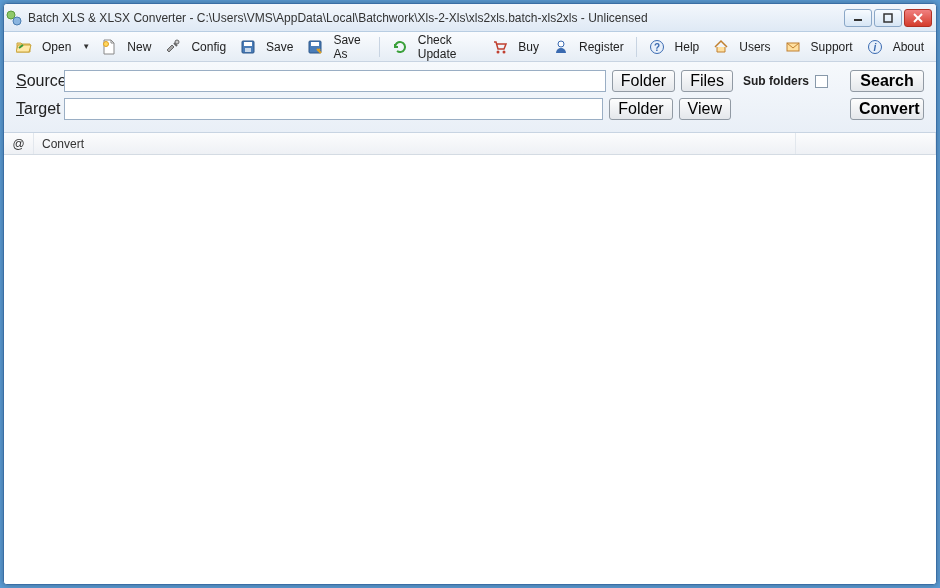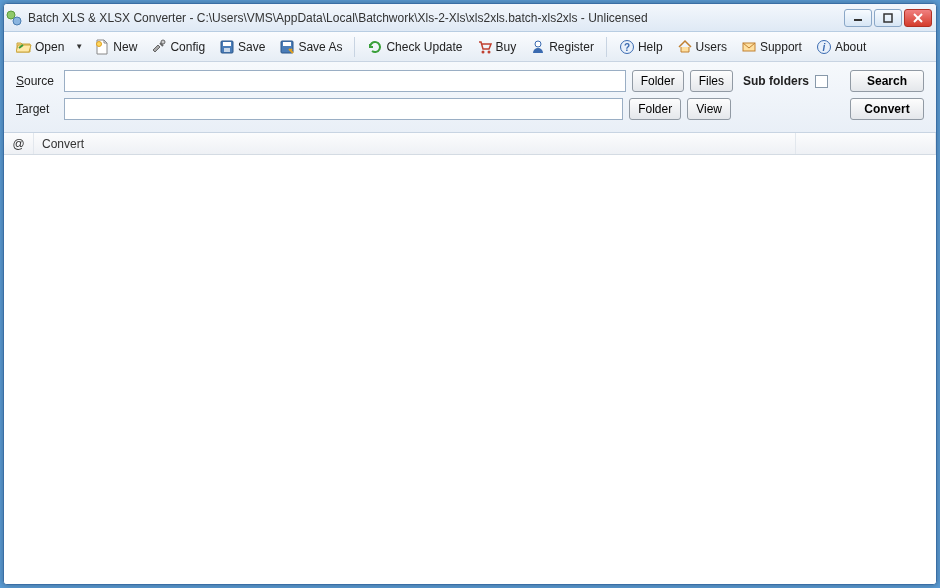--- a/index.html
+++ b/index.html
@@ -66,21 +66,21 @@
   background: linear-gradient(#fafcfe, #e6edf5);
   border-bottom: 1px solid #c8d4e2;
   display: flex;
   align-items: center;
   padding: 0 6px;
   gap: 2px;
 }
 .tb-btn {
   display: flex;
   align-items: center;
-  gap: 3px;
+  gap: 10px;
   padding: 3px 5px;
   border: 1px solid transparent;
   border-radius: 3px;
   cursor: pointer;
   font-size: 12px;
   color: #222;
 }
 .tb-icon {
   width: 16px;
   height: 16px;
@@ -106,39 +106,39 @@
   padding: 8px 12px 6px 12px;
 }
 .form-row {
   display: flex;
   align-items: center;
   gap: 6px;
   margin-bottom: 6px;
 }
 .form-label {
   width: 42px;
-  font-size: 12px;
+  font-size: 16px;
   color: #222;
 }
 .form-label .ul { text-decoration: underline; }
 .form-input {
   flex: 1;
   height: 22px;
   border: 1px solid #9aaec4;
   background: #fff;
   padding: 0 4px;
   font-size: 12px;
 }
 .small-btn {
   height: 22px;
   padding: 0 8px;
   border: 1px solid #919aa4;
   border-radius: 3px;
   background: linear-gradient(#fdfdfd, #e4e7eb);
-  font-size: 12px;
+  font-size: 16px;
   cursor: pointer;
 }
 .wide-btn { width: 74px; font-weight: bold; }
 .checkbox {
   width: 13px; height: 13px;
   border: 1px solid #8899aa;
   background: #fff;
   cursor: pointer;
 }
 .sub-label { font-size: 12px; color: #222; margin-left: 4px; font-weight: bold; }

